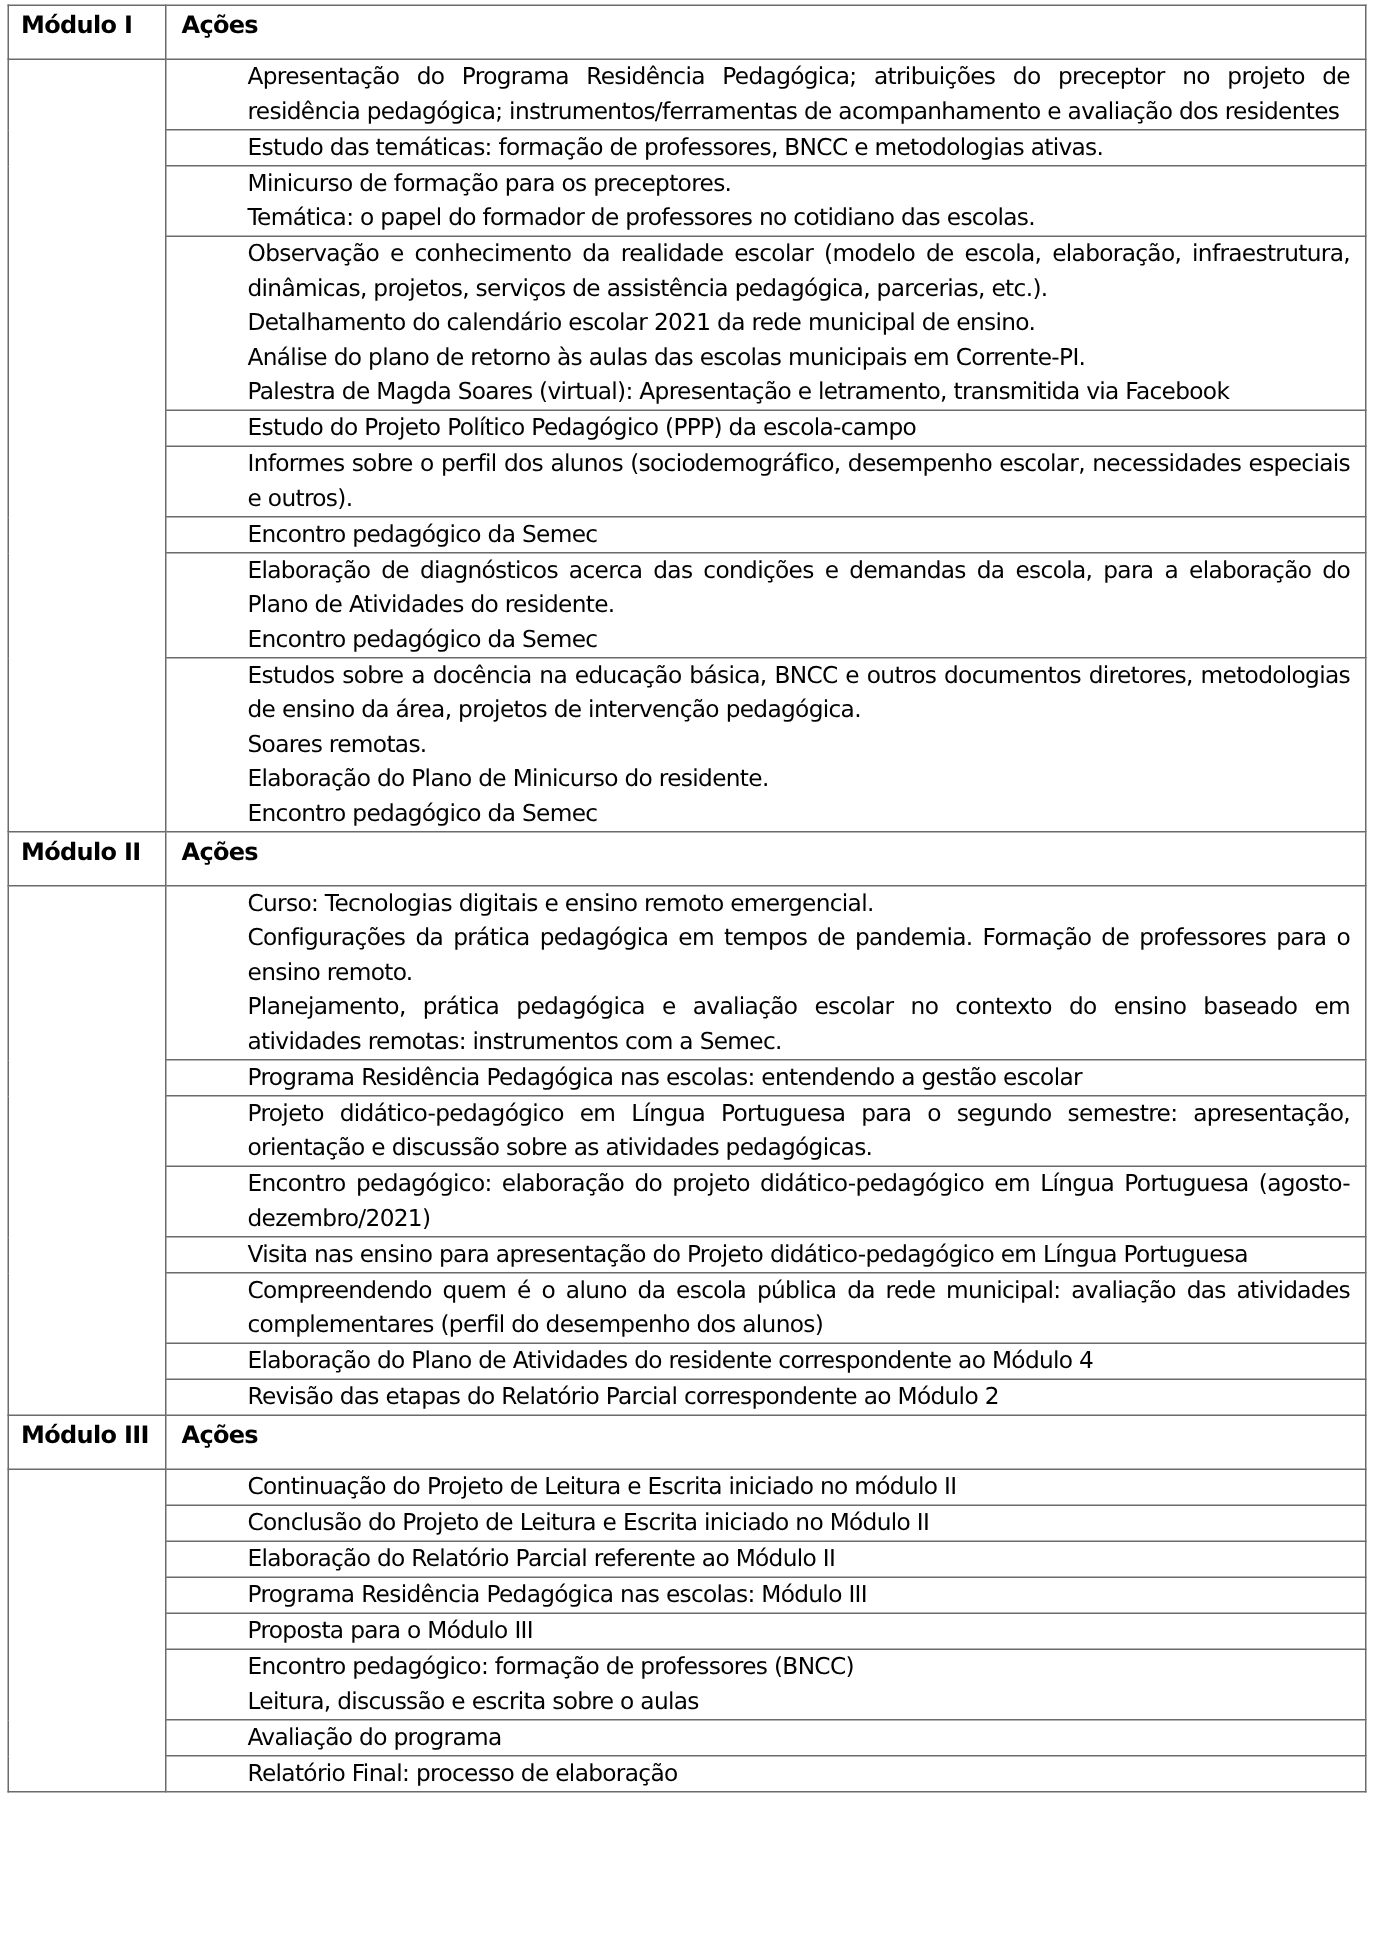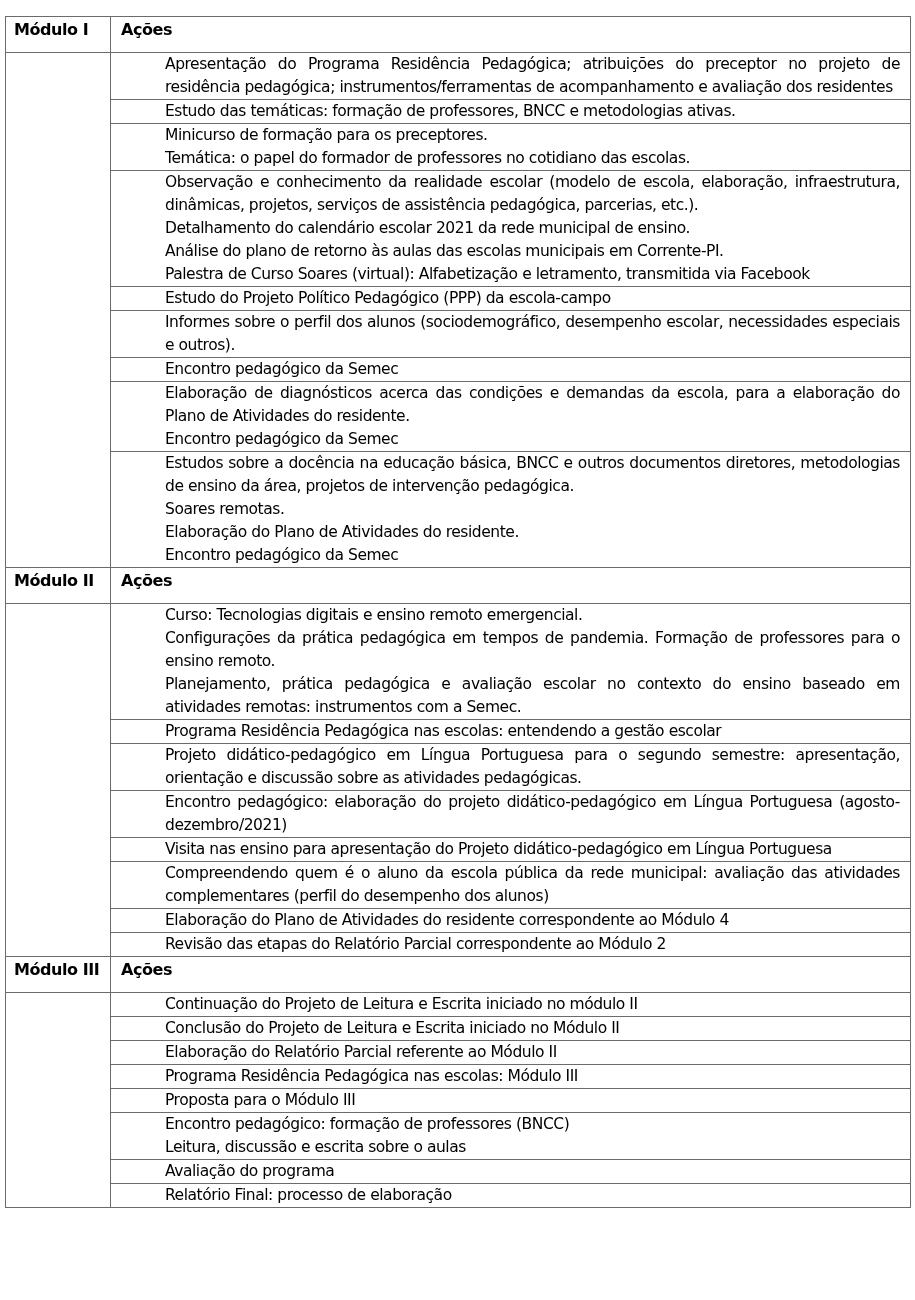--- a/index.html
+++ b/index.html
@@ -1,20 +1,20 @@
 <!DOCTYPE html>
 <html><head>
   <meta charset="utf-8">
   <style>
     html, body { margin: 0; padding: 0; background: #ffffff; }
     body { width: 915px; height: 1300px; position: relative; overflow: hidden; }
     .doc-table {
       position: absolute;
       left: 5px;
-      top: 16px;
+      top: 3px;
       width: 906px;
       border-collapse: collapse;
       table-layout: fixed;
       font-family: "DejaVu Sans", sans-serif;
       font-size: 15.5px;
       color: #000000;
       letter-spacing: -0.45px;
       word-spacing: 0px;
     }
     .doc-table td {
@@ -64,21 +64,21 @@
         <td class="act">
           <span class="line">Minicurso de formação para os preceptores.</span>
           <span class="line">Temática: o papel do formador de professores no cotidiano das escolas.</span>
         </td>
       </tr>
       <tr>
         <td class="act">
           <span class="line">Observação e conhecimento da realidade escolar (modelo de escola, elaboração, infraestrutura, dinâmicas, projetos, serviços de assistência pedagógica, parcerias, etc.).</span>
           <span class="line">Detalhamento do calendário escolar 2021 da rede municipal de ensino.</span>
           <span class="line">Análise do plano de retorno às aulas das escolas municipais em Corrente-PI.</span>
-          <span class="line">Palestra de Curso Soares (virtual): Alfabetização e letramento, transmitida via Facebook</span>
+          <span class="line">Palestra de Magda Soares (virtual): Apresentação e letramento, transmitida via Facebook</span>
         </td>
       </tr>
       <tr>
         <td class="act">
           <span class="line">Estudo do Projeto Político Pedagógico (PPP) da escola-campo</span>
         </td>
       </tr>
       <tr>
         <td class="act">
           <span class="line">Informes sobre o perfil dos alunos (sociodemográfico, desempenho escolar, necessidades especiais e outros).</span>
@@ -92,21 +92,21 @@
       <tr>
         <td class="act">
           <span class="line">Elaboração de diagnósticos acerca das condições e demandas da escola, para a elaboração do Plano de Atividades do residente.</span>
           <span class="line">Encontro pedagógico da Semec</span>
         </td>
       </tr>
       <tr>
         <td class="act">
           <span class="line">Estudos sobre a docência na educação básica, BNCC e outros documentos diretores, metodologias de ensino da área, projetos de intervenção pedagógica.</span>
           <span class="line">Soares remotas.</span>
-          <span class="line">Elaboração do Plano de Atividades do residente.</span>
+          <span class="line">Elaboração do Plano de Minicurso do residente.</span>
           <span class="line">Encontro pedagógico da Semec</span>
         </td>
       </tr>
       <tr class="hdr">
         <td class="mod-label">Módulo II</td>
         <td>Ações</td>
       </tr>
       <tr>
         <td class="empty-cell" rowspan="8"></td>
         <td class="act">

